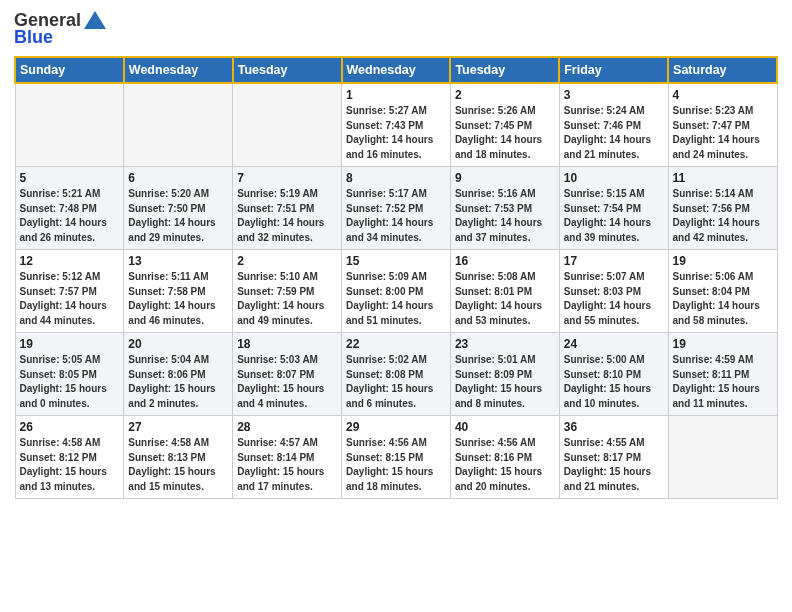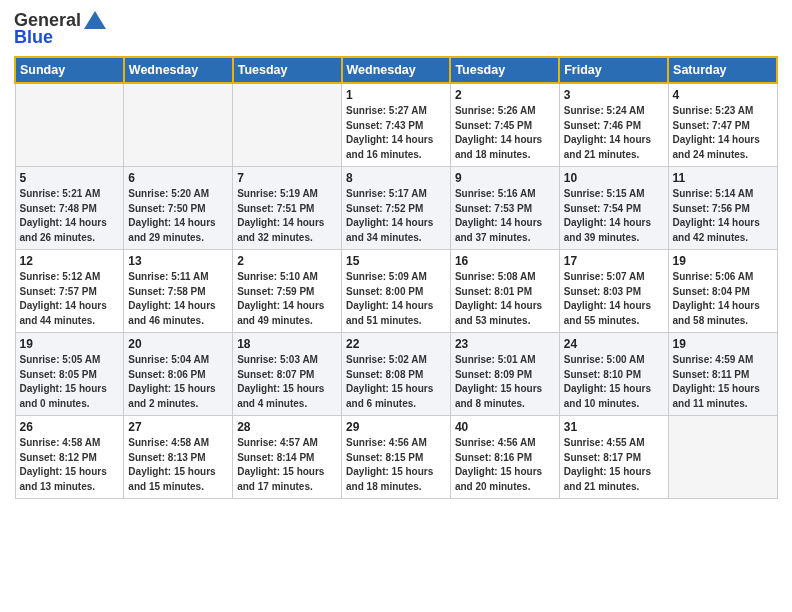--- a/index.html
+++ b/index.html
@@ -261,20 +261,20 @@
           </td>
           <td>
             <span class="day-number">29</span>
             <div class="day-info">Sunrise: 4:56 AM<br>Sunset: 8:15 PM<br>Daylight: 15 hours<br>and 18 minutes.</div>
           </td>
           <td>
             <span class="day-number">40</span>
             <div class="day-info">Sunrise: 4:56 AM<br>Sunset: 8:16 PM<br>Daylight: 15 hours<br>and 20 minutes.</div>
           </td>
           <td>
-            <span class="day-number">31</span>
+            <span class="day-number">36</span>
             <div class="day-info">Sunrise: 4:55 AM<br>Sunset: 8:17 PM<br>Daylight: 15 hours<br>and 21 minutes.</div>
           </td>
           <td class="empty"></td>
         </tr>
       </tbody>
   </table>
 </div>
 
 </body></html>

